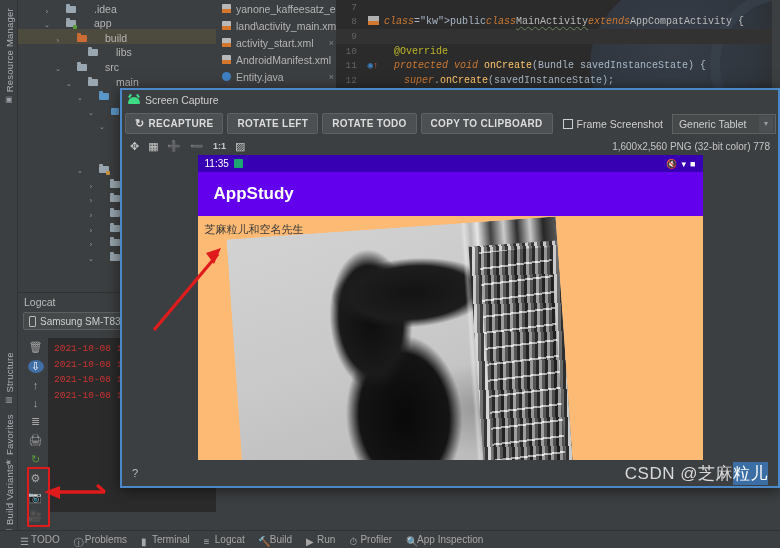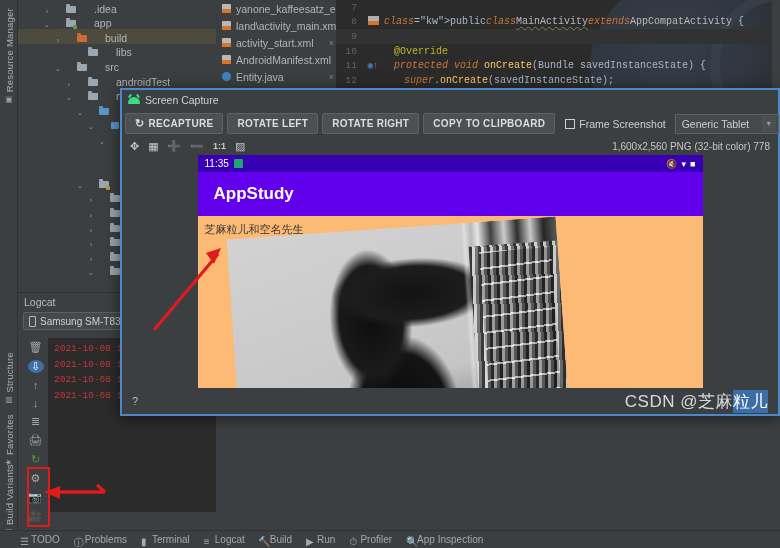--- a/index.html
+++ b/index.html
@@ -140,21 +140,21 @@
     position: absolute; left: 0; bottom: 0; width: 780px; height: 18px;
     background: #3c3f41; border-top: 1px solid #323232;
     display: flex; align-items: center; gap: 14px; padding-left: 20px;
     font-size: 10px; color: #a7a7a7; white-space: nowrap;
   }
   .bottom-bar .bitem { display:flex; align-items:center; gap:3px; }
   .bdot { width: 8px; height: 8px; display:inline-block; }
 
   
   .dialog {
-    position: absolute; left: 120px; top: 88px; width: 660px; height: 328px;
+    position: absolute; left: 120px; top: 88px; width: 660px; height: 400px;
     background: #3c3f41;
     border: 2px solid #4a88c7;
     box-shadow: 0 2px 14px rgba(0,0,0,.55);
     display: flex; flex-direction: column;
   }
   .dlg-title {
     height: 20px; display: flex; align-items: center; gap: 5px;
     padding: 0 6px; font-size: 10.5px; color: #cfcfcf; background: #3c3f41; flex:none;
   }
   .android-glyph { width: 12px; height: 8px; position: relative; flex: none; }
@@ -308,28 +308,20 @@
             </span>
             <span class="tlabel">libs</span>
           </div>
           <div class="tree-row">
             <span style="width:22px;flex:none"></span>
             <span class="arrow">⌄</span>
             <span class="folder">
               <i></i>
             </span>
             <span class="tlabel">src</span>
-          </div>
-          <div class="tree-row">
-            <span style="width:33px;flex:none"></span>
-            <span class="arrow">›</span>
-            <span class="folder">
-              <i></i>
-            </span>
-            <span class="tlabel">androidTest</span>
           </div>
           <div class="tree-row">
             <span style="width:33px;flex:none"></span>
             <span class="arrow">⌄</span>
             <span class="folder">
               <i></i>
             </span>
             <span class="tlabel">main</span>
           </div>
           <div class="tree-row">
@@ -596,21 +588,21 @@
 
     <div class="dlg-toolbar">
       <div class="tb-btn">
         <span class="refresh-glyph">↻</span>
         <span>RECAPTURE</span>
       </div>
       <div class="tb-btn">
         <span>ROTATE LEFT</span>
       </div>
       <div class="tb-btn">
-        <span>ROTATE RIGHT</span>
+        <span>ROTATE TODO</span>
       </div>
       <div class="tb-btn">
         <span>COPY TO CLIPBOARD</span>
       </div>
 
       <div class="chk-wrap">
         <span class="chk"></span>
         <span>Frame Screenshot</span>
       </div>
 

